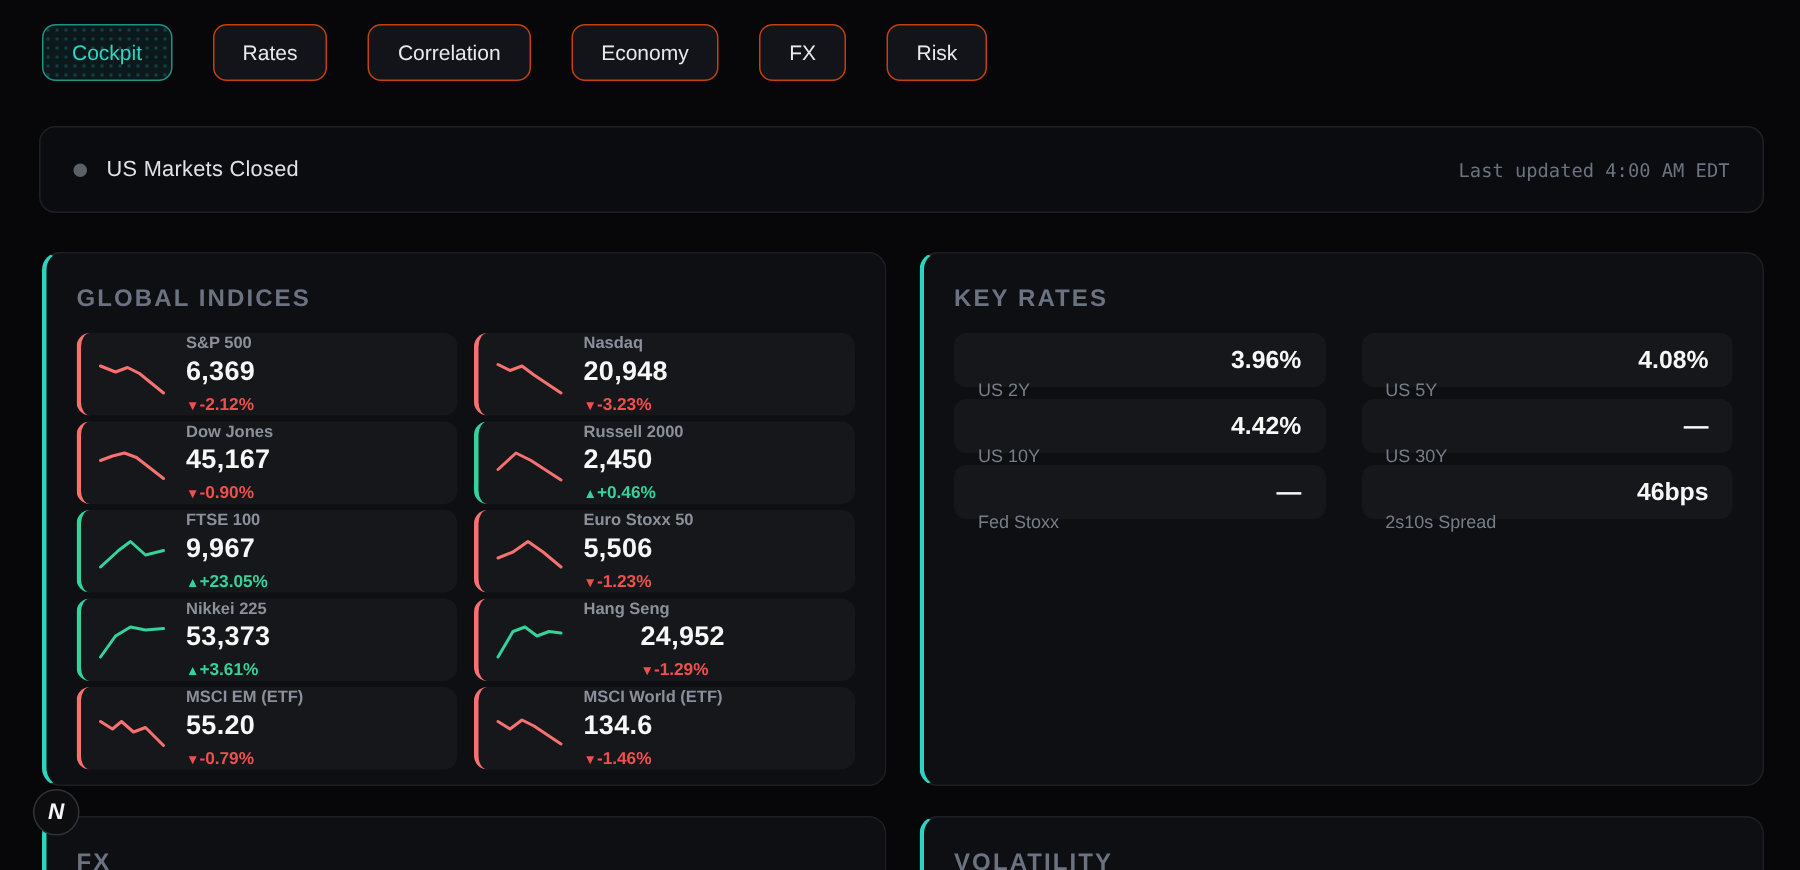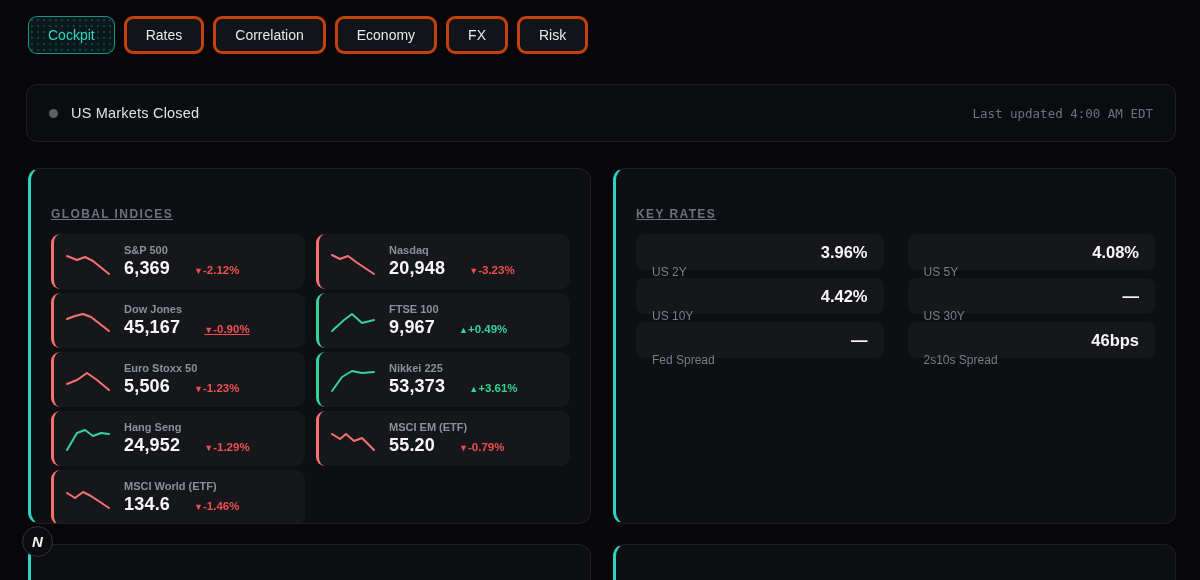--- a/index.html
+++ b/index.html
@@ -5,24 +5,24 @@
   * { margin:0; padding:0; box-sizing:border-box; }
   html,body { width:1200px; height:580px; }
   body {
     background:#070709;
     font-family:"Liberation Sans", sans-serif;
     color:#e5e7eb;
     position:relative;
     overflow:hidden;
   }
   
-  .tabbar { position:absolute; left:28px; top:16px; display:flex; gap:9px; }
+  .tabbar { position:absolute; left:28px; top:16px; display:flex; gap:27px; }
   .tab {
     height:38px; padding:0 19px; display:flex; align-items:center;
-    background:#121419; border:3px solid #c2410c; border-radius:9px;
+    background:#121419; border:1px solid #c2410c; border-radius:9px;
     color:#e7e9ec; font-size:14px; cursor:pointer; white-space:nowrap;
   }
   .tab.active {
     background-color:#0b181c;
     background-image:radial-gradient(rgba(45,212,191,0.22) 1px, transparent 1px);
     background-size:6px 6px;
     border:1px solid rgba(45,212,191,0.65);
     color:#2dd4bf;
   }
   
@@ -41,36 +41,35 @@
   .grid {
     position:absolute; left:28px; right:24px; top:168px;
     display:grid; grid-template-columns:1fr 1fr; column-gap:22px; row-gap:20px;
     grid-auto-rows:356px;
   }
   .panel {
     background:#0e0f13; border:1px solid #1d1f25; border-left:3px solid #2dd4bf;
     border-radius:12px; padding:20px 20px; overflow:hidden;
   }
   .panel-title {
-    font-size:12px; font-weight:bold; letter-spacing:1.4px; color:#6b7280;
-    margin:18px 0 13px 0;
-    text-decoration:underline;
+    font-size:16px; font-weight:bold; letter-spacing:1.4px; color:#6b7280;
+    margin:2px 0 13px 0;
   }
   .panel.short { height:300px; }
   
   .tiles { display:grid; grid-template-columns:1fr 1fr; column-gap:11px; row-gap:4px; }
   .tile {
     --accent:#f87171;
     height:55px; background:#15171b; border-radius:9px;
     border-left:3px solid var(--accent);
     display:flex; align-items:center; padding:0 12px 0 11px; gap:13px;
   }
   .spark { flex:0 0 46px; }
   .tile-label { font-size:11px; color:#8b909a; margin-bottom:2px;font-weight:bold; }
-  .tile-line { display:flex; align-items:baseline; gap:24px; }
+  .tile-line { display:flex; align-items:baseline; gap:6px;flex-direction:column; }
   .tile-value { font-size:18px; font-weight:bold; color:#f7f7f8; letter-spacing:0.2px; }
   .tile-change { font-size:11.5px; font-weight:bold; }
   .tile-change .arrow { font-size:9px; }
   
   .rates { display:grid; grid-template-columns:1fr 1fr; column-gap:24px; row-gap:8px; }
   .rate-row {
     height:36px; background:#15171b; border-radius:8px;
     display:flex; align-items:center; justify-content:space-between; padding:0 16px;
   }
   .rate-label { font-size:12px; color:#787e88;margin-top:40px; }
@@ -133,33 +132,45 @@
           </div>
       </div>
       <div class="tile" style="--accent: #f87171;">
         <svg class="spark" width="46" height="30" viewBox="0 0 46 30">
             <polyline fill="none" stroke-width="2" stroke-linecap="round" stroke-linejoin="round" points="2,13 10,10 18,8 26,11 44,25" stroke="#f87171"></polyline>
           </svg>
         <div>
             <div class="tile-label">Dow Jones</div>
           <div class="tile-line">
               <span class="tile-value">45,167</span>
-          <span class="tile-change" style="color: rgb(239, 79, 79); text-decoration: underline;"><span class="arrow">▼</span><span>-0.90%</span></span>
+          <span class="tile-change" style="color: rgb(239, 79, 79);"><span class="arrow">▼</span><span>-0.90%</span></span>
             </div>
           </div>
       </div>
       <div class="tile" style="--accent: #34d399;">
         <svg class="spark" width="46" height="30" viewBox="0 0 46 30">
+            <polyline fill="none" stroke-width="2" stroke-linecap="round" stroke-linejoin="round" points="2,19 14,8 24,13 44,26" stroke="#f87171"></polyline>
+          </svg>
+        <div>
+            <div class="tile-label">Russell 2000</div>
+          <div class="tile-line">
+              <span class="tile-value">2,450</span>
+          <span class="tile-change" style="color: rgb(52, 211, 153);"><span class="arrow">▲</span><span>+0.46%</span></span>
+            </div>
+          </div>
+      </div>
+      <div class="tile" style="--accent: #34d399;">
+        <svg class="spark" width="46" height="30" viewBox="0 0 46 30">
             <polyline fill="none" stroke-width="2" stroke-linecap="round" stroke-linejoin="round" points="2,25 14,14 22,8 32,17 44,14" stroke="#34d399"></polyline>
           </svg>
         <div>
             <div class="tile-label">FTSE 100</div>
           <div class="tile-line">
               <span class="tile-value">9,967</span>
-          <span class="tile-change" style="color: rgb(52, 211, 153);"><span class="arrow">▲</span><span>+0.49%</span></span>
+          <span class="tile-change" style="color: rgb(52, 211, 153);"><span class="arrow">▲</span><span>+23.05%</span></span>
             </div>
           </div>
       </div>
       <div class="tile" style="--accent: #f87171;">
         <svg class="spark" width="46" height="30" viewBox="0 0 46 30">
             <polyline fill="none" stroke-width="2" stroke-linecap="round" stroke-linejoin="round" points="2,19 12,15 22,8 32,15 44,25" stroke="#f87171"></polyline>
           </svg>
         <div>
             <div class="tile-label">Euro Stoxx 50</div>
           <div class="tile-line">
@@ -181,21 +192,21 @@
           </div>
       </div>
       <div class="tile" style="--accent: #f87171;">
         <svg class="spark" width="46" height="30" viewBox="0 0 46 30">
             <polyline fill="none" stroke-width="2" stroke-linecap="round" stroke-linejoin="round" points="2,26 12,9 20,6 28,12 36,9 44,10" stroke="#34d399"></polyline>
           </svg>
         <div>
             <div class="tile-label">Hang Seng</div>
           <div class="tile-line">
               <span class="tile-value">24,952</span>
-          <span class="tile-change" style="color: rgb(239, 79, 79);"><span class="arrow">▼</span><span>-1.29%</span></span>
+          <span class="tile-change" style="color: rgb(239, 79, 79); margin-left: 38px;"><span class="arrow">▼</span><span>-1.29%</span></span>
             </div>
           </div>
       </div>
       <div class="tile" style="--accent: #f87171;">
         <svg class="spark" width="46" height="30" viewBox="0 0 46 30">
             <polyline fill="none" stroke-width="2" stroke-linecap="round" stroke-linejoin="round" points="2,10 10,15 16,10 24,17 32,14 44,26" stroke="#f87171"></polyline>
           </svg>
         <div>
             <div class="tile-label">MSCI EM (ETF)</div>
           <div class="tile-line">
@@ -232,21 +243,21 @@
       </div>
       <div class="rate-row">
         <span class="rate-label">US 10Y</span>
         <span class="rate-value">4.42%</span>
       </div>
       <div class="rate-row">
         <span class="rate-label">US 30Y</span>
         <span class="rate-value">—</span>
       </div>
       <div class="rate-row">
-        <span class="rate-label">Fed Spread</span>
+        <span class="rate-label">Fed Stoxx</span>
         <span class="rate-value">—</span>
       </div>
       <div class="rate-row">
         <span class="rate-label">2s10s Spread</span>
         <span class="rate-value">46bps</span>
       </div>
     </div>
   </section>
 
   <section class="panel short">

